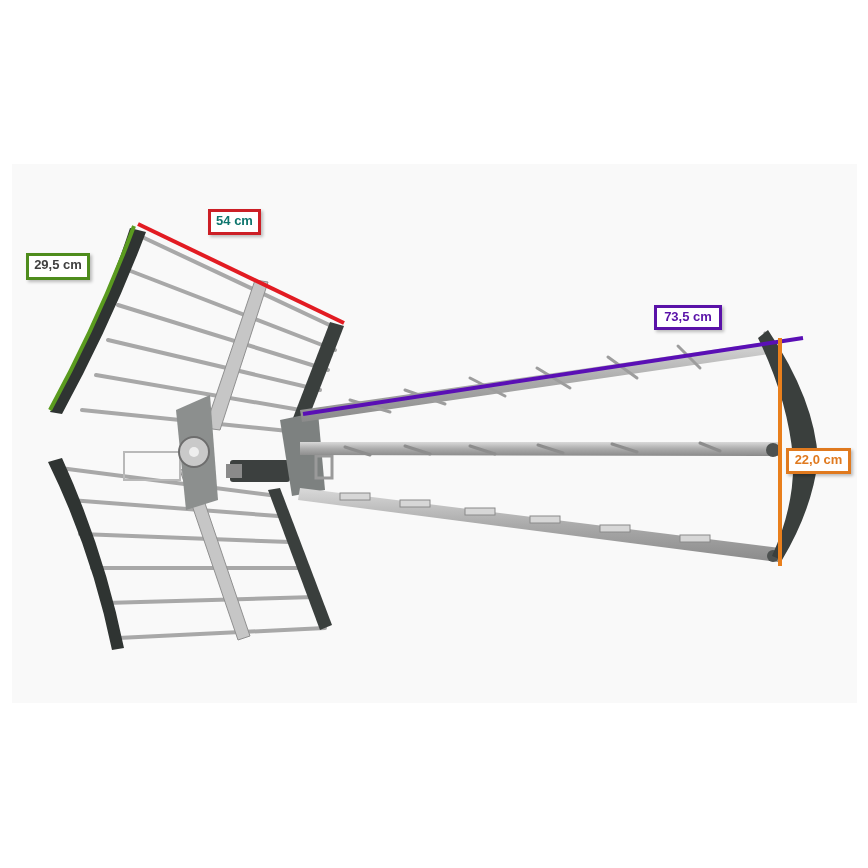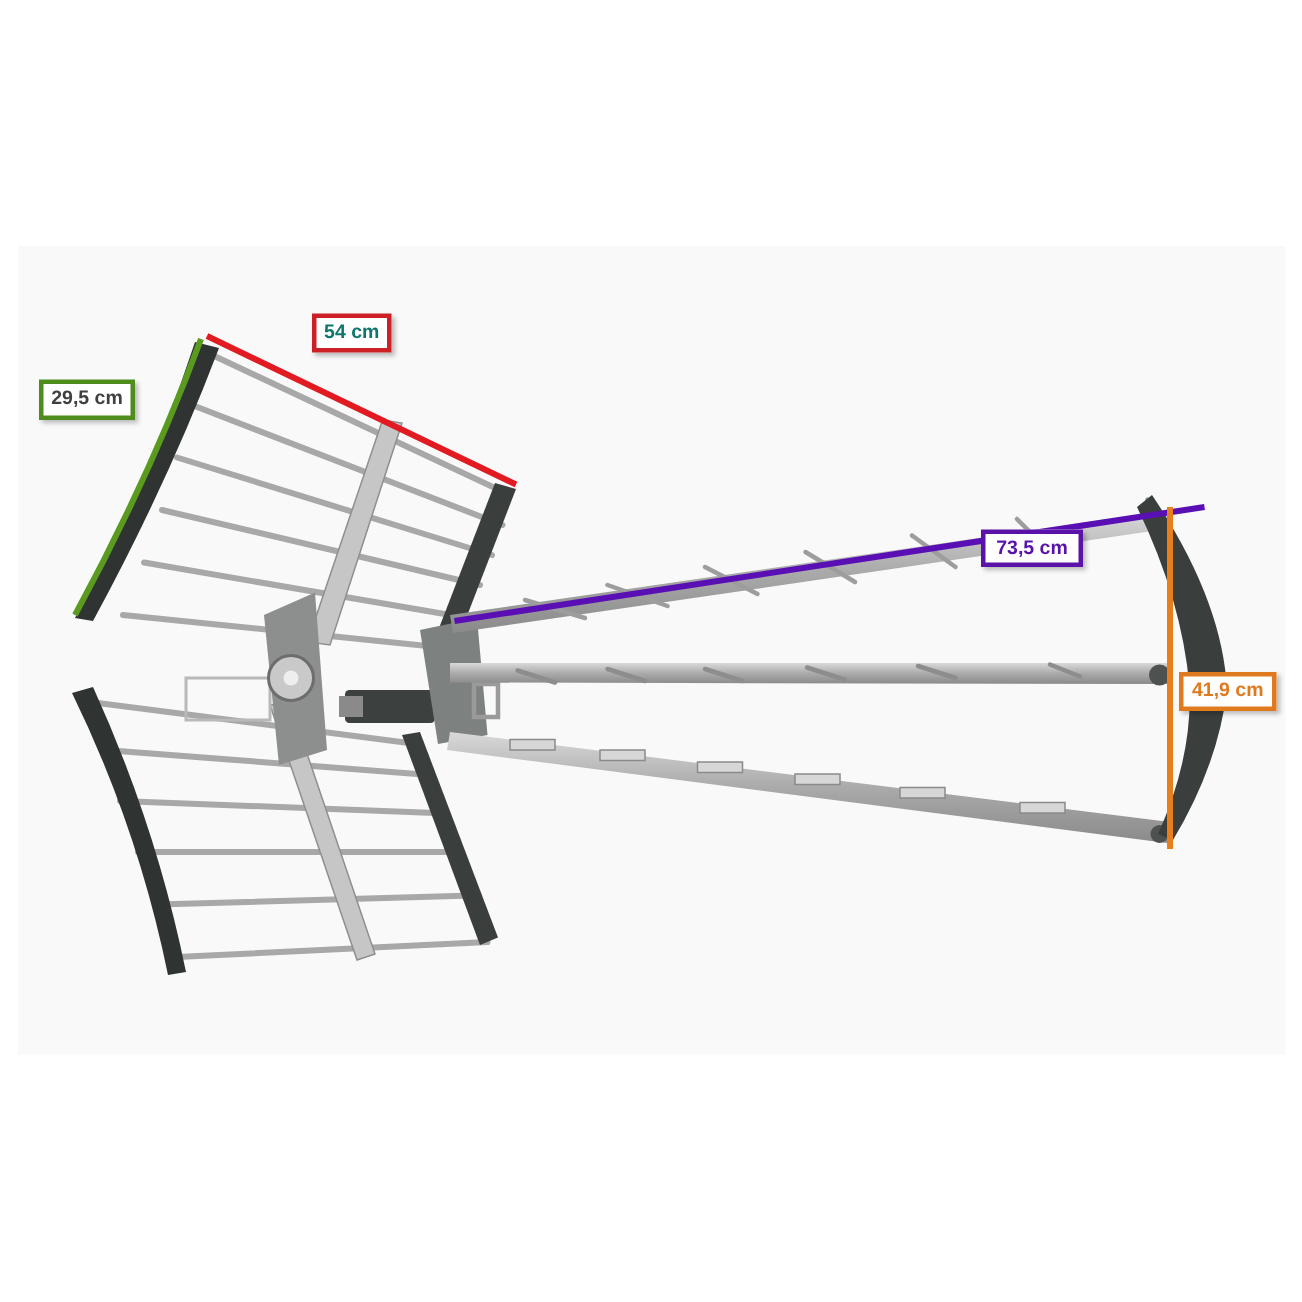--- a/index.html
+++ b/index.html
@@ -104,14 +104,14 @@
   <path d="M768,330 Q815,400 818,460 Q812,510 782,560 L772,556 Q795,505 793,458 Q788,400 758,338 Z" fill="#3a3f3d"></path>
 
   <line x1="138" y1="224" x2="344" y2="323" stroke="#e21b22" stroke-width="4"></line>
   <path d="M134,226 Q100,318 50,410" fill="none" stroke="#5a9b1f" stroke-width="4"></path>
   <line x1="303" y1="414" x2="803" y2="338" stroke="#5a0fb5" stroke-width="4"></line>
   <line x1="780" y1="338" x2="780" y2="566" stroke="#e97f1c" stroke-width="4"></line>
 </svg>
 
 <div class="dim-label" style="left:208px; top:209px; width:53px; height:26px; border-color:#cc1f26; color:#0f766e;">54 cm</div>
 <div class="dim-label" style="left:26px; top:253px; width:64px; height:27px; border-color:#4e8c1c; color:#404040;">29,5 cm</div>
-<div class="dim-label" style="left:654px; top:305px; width:68px; height:25px; border-color:#5a12a8; color:#5a12a8;margin-top:48px;">73,5 cm</div>
-<div class="dim-label" style="left:786px; top:448px; width:65px; height:26px; border-color:#e07a1f; color:#e07a1f;">41,9 cm</div>
+<div class="dim-label" style="left:654px; top:305px; width:68px; height:25px; border-color:#5a12a8; color:#5a12a8;">73,5 cm</div>
+<div class="dim-label" style="left:786px; top:448px; width:65px; height:26px; border-color:#e07a1f; color:#e07a1f;">22,0 cm</div>
 
 </body></html>

